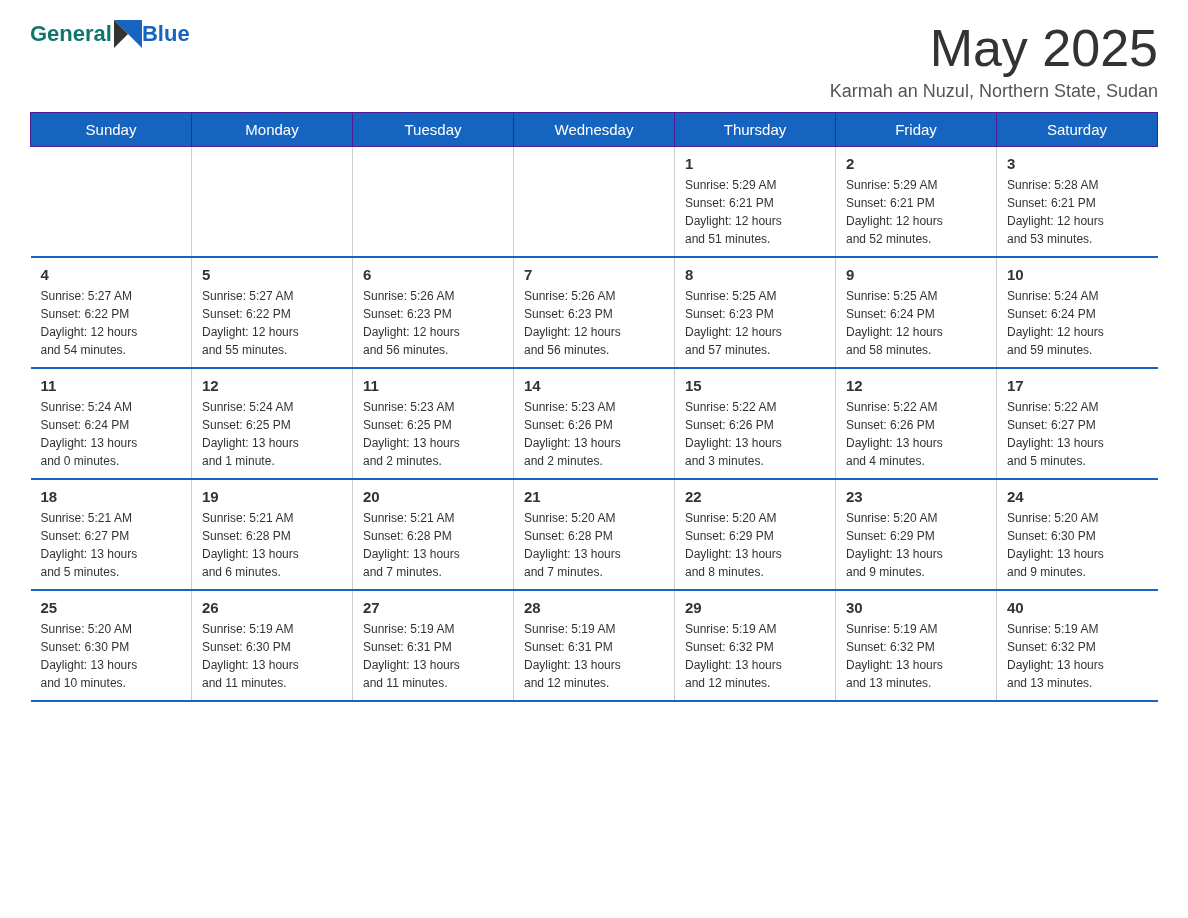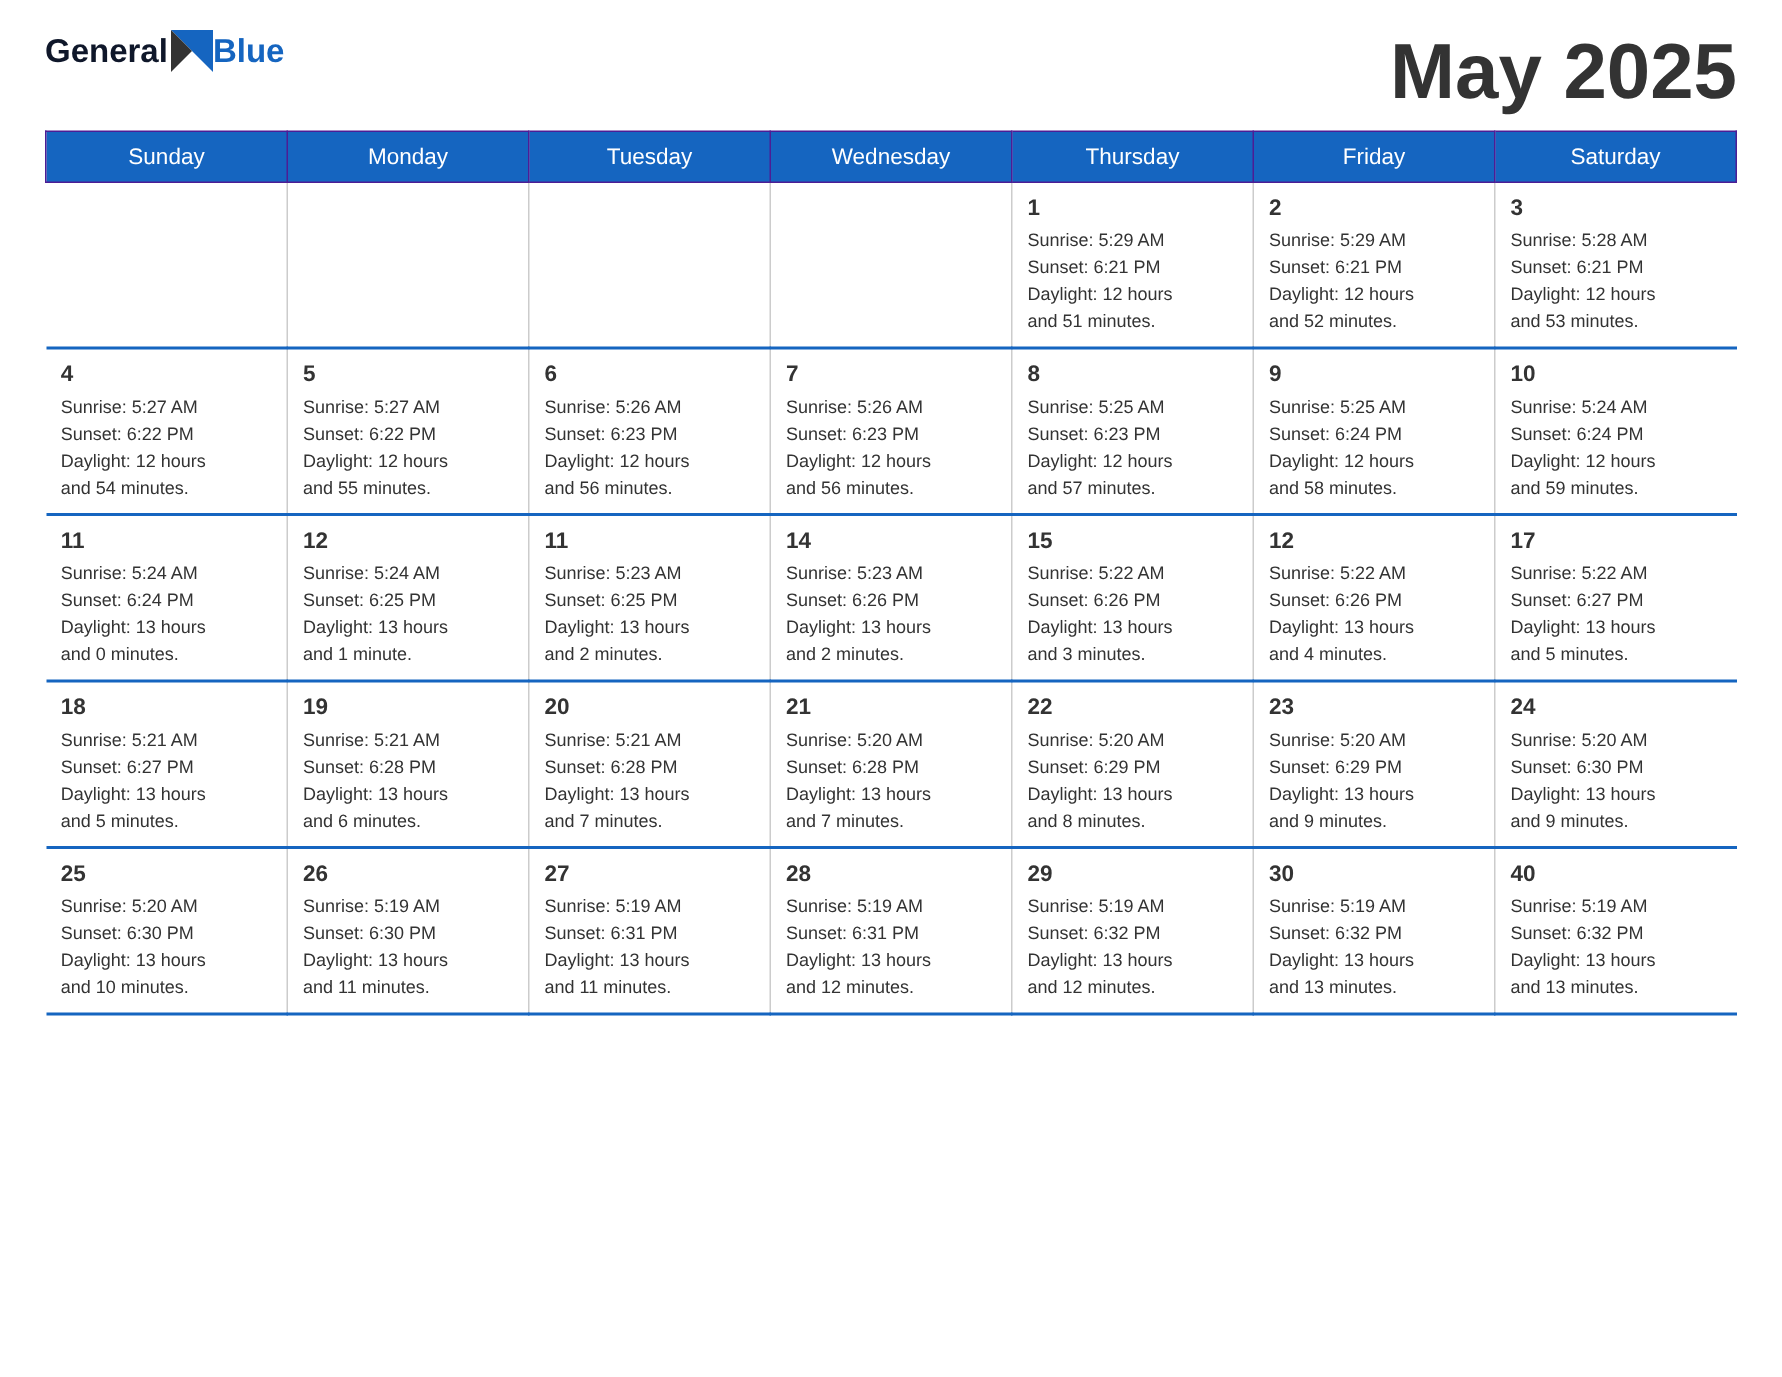--- a/index.html
+++ b/index.html
@@ -17,38 +17,38 @@
       margin-bottom: 10px;
     }
     .logo {
       display: flex;
       align-items: center;
       gap: 0;
     }
     .logo-text-general {
       font-size: 22px;
       font-weight: bold;
-      color: #0f172a;
+      color: #0f766e;
     }
     .logo-text-blue {
       font-size: 22px;
       font-weight: bold;
       color: #1565c0;
     }
     .logo-icon {
       width: 28px;
       height: 28px;
       margin-left: 2px;
     }
     .title-block {
       text-align: right;
     }
     .month-year {
       font-size: 52px;
-      font-weight: bold;
+      font-weight: normal;
       color: #333;
       line-height: 1.1;
     }
     .location {
       font-size: 18px;
       color: #555;
       margin-top: 4px;
     }
     .calendar {
       width: 100%;
@@ -105,20 +105,21 @@
   <div class="logo">
     <span class="logo-text-general">General</span>
     <svg class="logo-icon" viewBox="0 0 28 28" xmlns="http://www.w3.org/2000/svg">
       <polygon points="0,0 28,0 28,28" fill="#1565c0"></polygon>
       <polygon points="0,0 14,14 0,28" fill="#333"></polygon>
     </svg>
     <span class="logo-text-blue">Blue</span>
   </div>
   <div class="title-block">
     <div class="month-year">May 2025</div>
+    <div class="location">Karmah an Nuzul, Northern State, Sudan</div>
   </div>
 </div>
 
 <table class="calendar">
   <thead>
     <tr>
     <th>Sunday</th>
         <th>Monday</th>
         <th>Tuesday</th>
         <th>Wednesday</th>

